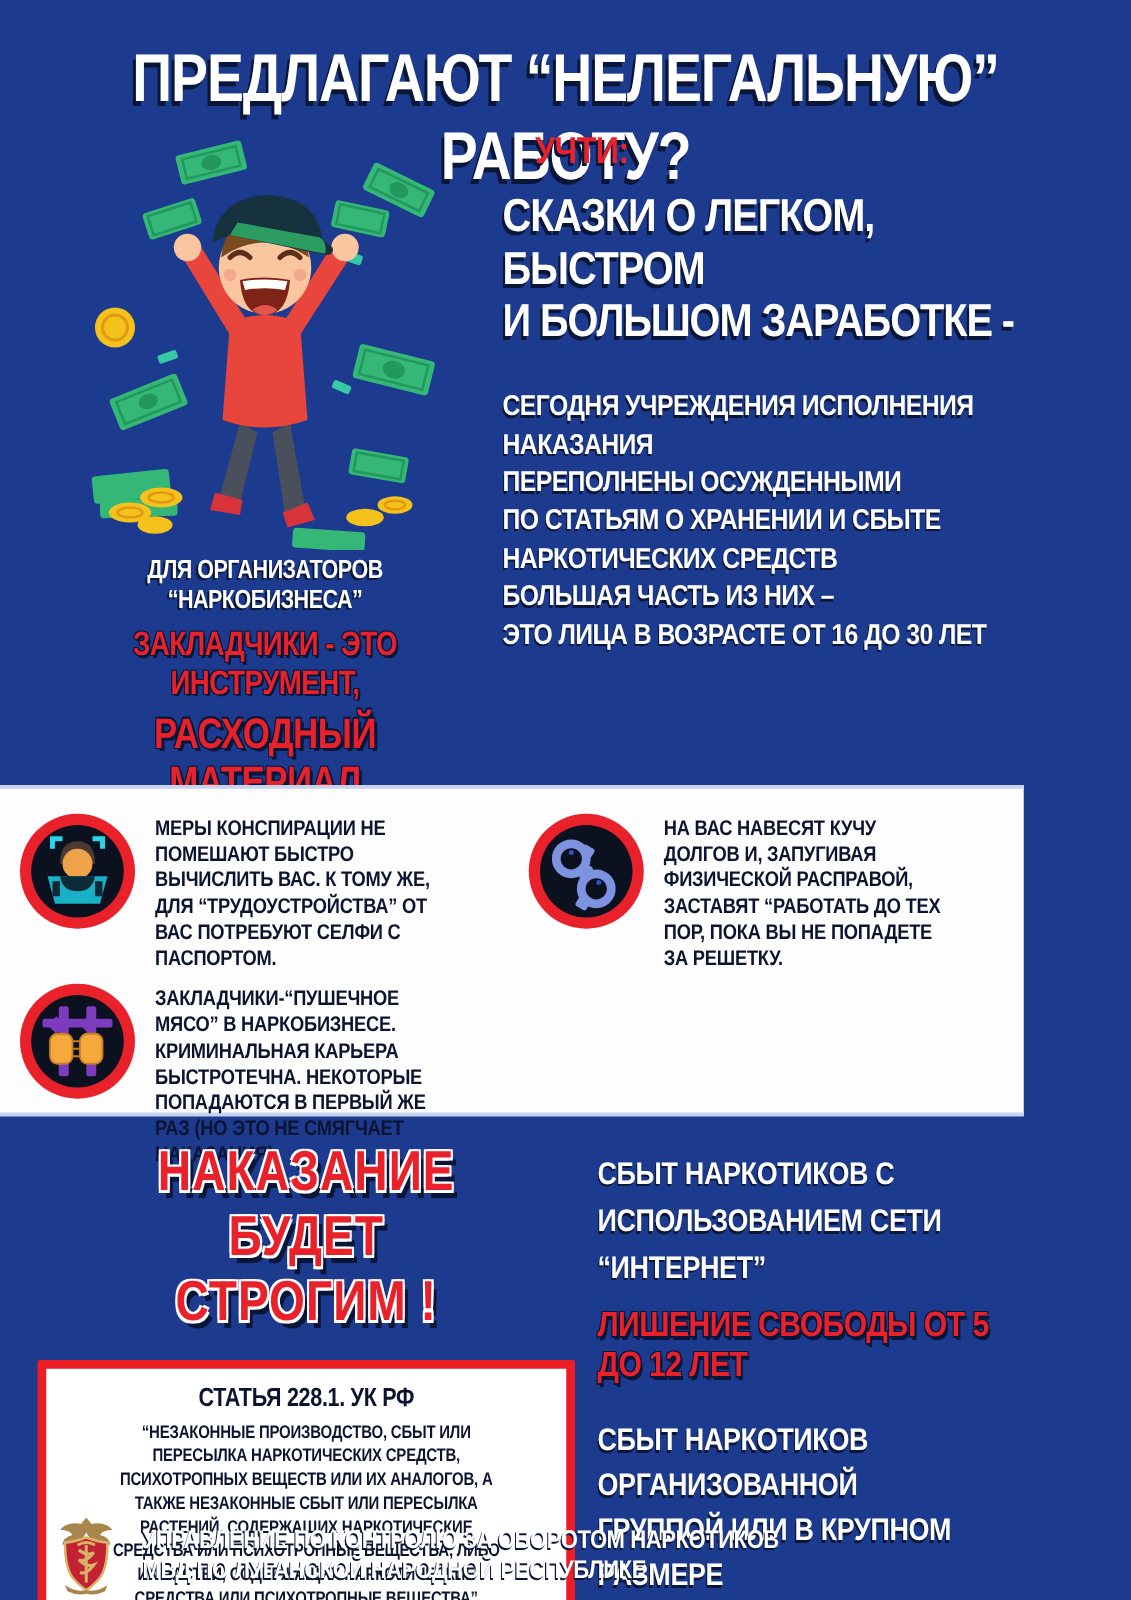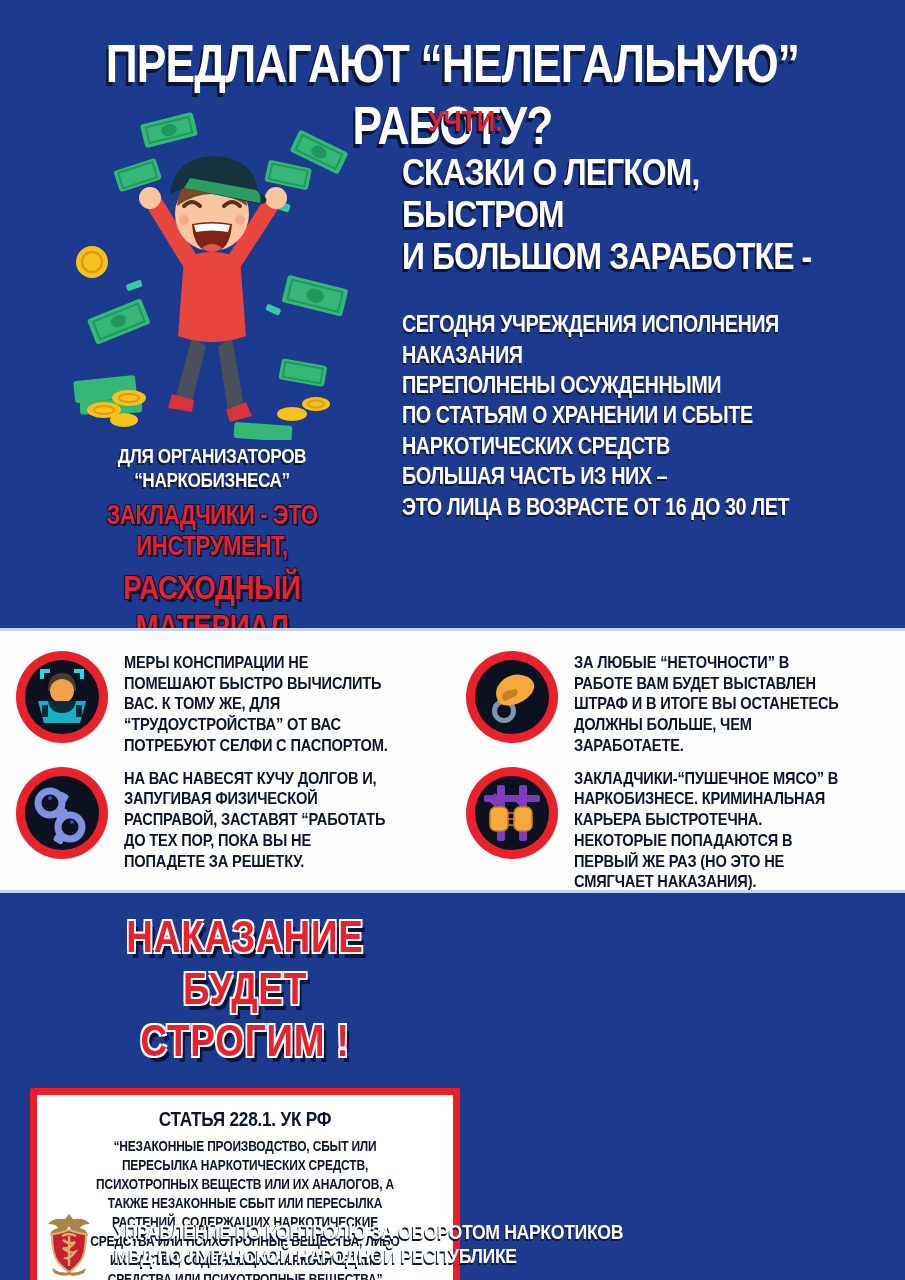--- a/index.html
+++ b/index.html
@@ -9,21 +9,21 @@
     -webkit-font-smoothing:antialiased;
   }
   .prelines{white-space:pre-line;}
   
   .cxc{transform:scaleX(.82);transform-origin:center top;}
   .cxl{transform:scaleX(.86);transform-origin:left top;}
   .cxr{transform:scaleX(.84);transform-origin:right top;}
 
   
   .sec-top{position:absolute;top:0;left:0;width:721px;height:628px;}
-  .sec-mid{position:absolute;top:628px;left:0;width:905px;height:265px;background:#fdfdfe;
+  .sec-mid{position:absolute;top:628px;left:0;width:819px;height:265px;background:#fdfdfe;
            border-top:3px solid #c7d3ee;border-bottom:3px solid #c7d3ee;box-sizing:border-box;}
   .sec-bot{position:absolute;top:893px;left:0;width:905px;height:387px;}
 
   
   .main-title{
     position:absolute;top:32px;left:0;width:905px;text-align:center;
     font-size:54px;font-weight:800;letter-spacing:-1px;color:#ffffff;
     text-shadow:-3px 4px 0 #0a1638;
   }
   .col-left{position:absolute;top:110px;left:22px;width:380px;}
@@ -236,31 +236,20 @@
           <path d="M34 42 Q34 24 48 24 Q62 24 62 42 Z" fill="#4a3a33"></path>
           <circle cx="48" cy="42" r="12" fill="#f0a24a"></circle>
           <path d="M24 52 L72 52 L66 74 L30 74 Z" fill="#17b0c4"></path>
           <path d="M34 52 L62 52 Q60 64 48 64 Q36 64 34 52 Z" fill="#0c2a38"></path>
           <rect x="28" y="56" width="6" height="12" fill="#0c2a38"></rect>
             <rect x="62" y="56" width="6" height="12" fill="#0c2a38"></rect>
         </svg>
         <div class="warn-text cxl">МЕРЫ КОНСПИРАЦИИ НЕ ПОМЕШАЮТ БЫСТРО ВЫЧИСЛИТЬ ВАС. К ТОМУ ЖЕ, ДЛЯ “ТРУДОУСТРОЙСТВА” ОТ ВАС ПОТРЕБУЮТ СЕЛФИ С ПАСПОРТОМ.</div>
       </div>
 
-      <div class="warn-item">
-        <svg class="warn-icon" width="96" height="96" viewBox="0 0 96 96">
-          <circle cx="48" cy="48" r="46" fill="#e8212b"></circle>
-          <circle cx="48" cy="48" r="37" fill="#0c1120"></circle>
-          <circle cx="40" cy="62" r="12" fill="#7d93ae"></circle>
-          <circle cx="40" cy="62" r="7" fill="#0c1120"></circle>
-          <path d="M34 52 Q28 40 40 30 Q52 22 64 28 Q74 34 68 44 Q60 54 48 56 Q38 58 34 52 Z" fill="#f5a83c"></path>
-          <path d="M40 52 Q36 46 42 42 L52 40 Q56 44 50 48 Z" fill="#c57f22"></path>
-        </svg>
-        <div class="warn-text cxl">ЗА ЛЮБЫЕ “НЕТОЧНОСТИ” В РАБОТЕ ВАМ БУДЕТ ВЫСТАВЛЕН ШТРАФ И  В ИТОГЕ ВЫ ОСТАНЕТЕСЬ ДОЛЖНЫ БОЛЬШЕ, ЧЕМ ЗАРАБОТАЕТЕ.</div>
-      </div>
 
       <div class="warn-item">
         <svg class="warn-icon" width="96" height="96" viewBox="0 0 96 96">
           <circle cx="48" cy="48" r="46" fill="#e8212b"></circle>
           <circle cx="48" cy="48" r="37" fill="#0c1120"></circle>
           <g stroke="#7d93e0" stroke-width="7" fill="none">
             <circle cx="36" cy="38" r="12"></circle>
             <circle cx="56" cy="62" r="12"></circle>
           </g>
           <g fill="#7d93e0">
@@ -306,20 +295,28 @@
 
     <div class="bot-left">
       <div class="punish-headline cxc prelines">НАКАЗАНИЕ БУДЕТ
 СТРОГИМ !</div>
       <div class="law-box">
         <div class="law-title cxc">СТАТЬЯ 228.1. УК РФ</div>
         <div class="law-body cxc">“НЕЗАКОННЫЕ ПРОИЗВОДСТВО, СБЫТ ИЛИ ПЕРЕСЫЛКА НАРКОТИЧЕСКИХ СРЕДСТВ, ПСИХОТРОПНЫХ ВЕЩЕСТВ ИЛИ ИХ АНАЛОГОВ, А ТАКЖЕ НЕЗАКОННЫЕ СБЫТ ИЛИ ПЕРЕСЫЛКА РАСТЕНИЙ, СОДЕРЖАЩИХ НАРКОТИЧЕСКИЕ СРЕДСТВА ИЛИ ПСИХОТРОПНЫЕ ВЕЩЕСТВА, ЛИБО ИХ ЧАСТЕЙ, СОДЕРЖАЩИХ НАРКОТИЧЕСКИЕ СРЕДСТВА ИЛИ ПСИХОТРОПНЫЕ ВЕЩЕСТВА”</div>
       </div>
     </div>
 
+    <div class="bot-right">
+      <div class="offense cxl prelines">СБЫТ НАРКОТИКОВ С
+ИСПОЛЬЗОВАНИЕМ СЕТИ “ИНТЕРНЕТ”</div>
+      <div class="sentence cxl">ЛИШЕНИЕ СВОБОДЫ ОТ 5 ДО 12 ЛЕТ</div>
+      <div class="offense offense-2 cxl prelines">СБЫТ НАРКОТИКОВ ОРГАНИЗОВАННОЙ
+ГРУППОЙ ИЛИ В КРУПНОМ РАЗМЕРЕ</div>
+
+    </div>
 
     <div class="footer">
       <svg class="footer-emblem" width="58" height="64" viewBox="0 0 58 64">
         <g fill="#a8854a">
           <path d="M29 2 L33 7 L29 10 L25 7 Z"></path>
           <path d="M29 8 Q14 4 8 12 Q16 12 18 16 Q10 18 10 24 Q18 20 24 22 L29 14 L34 22 Q40 20 48 24 Q48 18 40 16 Q42 12 50 12 Q44 4 29 8 Z"></path>
           <circle cx="23" cy="10" r="2.4"></circle>
             <circle cx="35" cy="10" r="2.4"></circle>
         </g>
         <path d="M29 18 Q40 22 46 22 Q46 42 40 50 Q34 57 29 60 Q24 57 18 50 Q12 42 12 22 Q18 22 29 18 Z" fill="#c42233" stroke="#d8b36a" stroke-width="2"></path>

